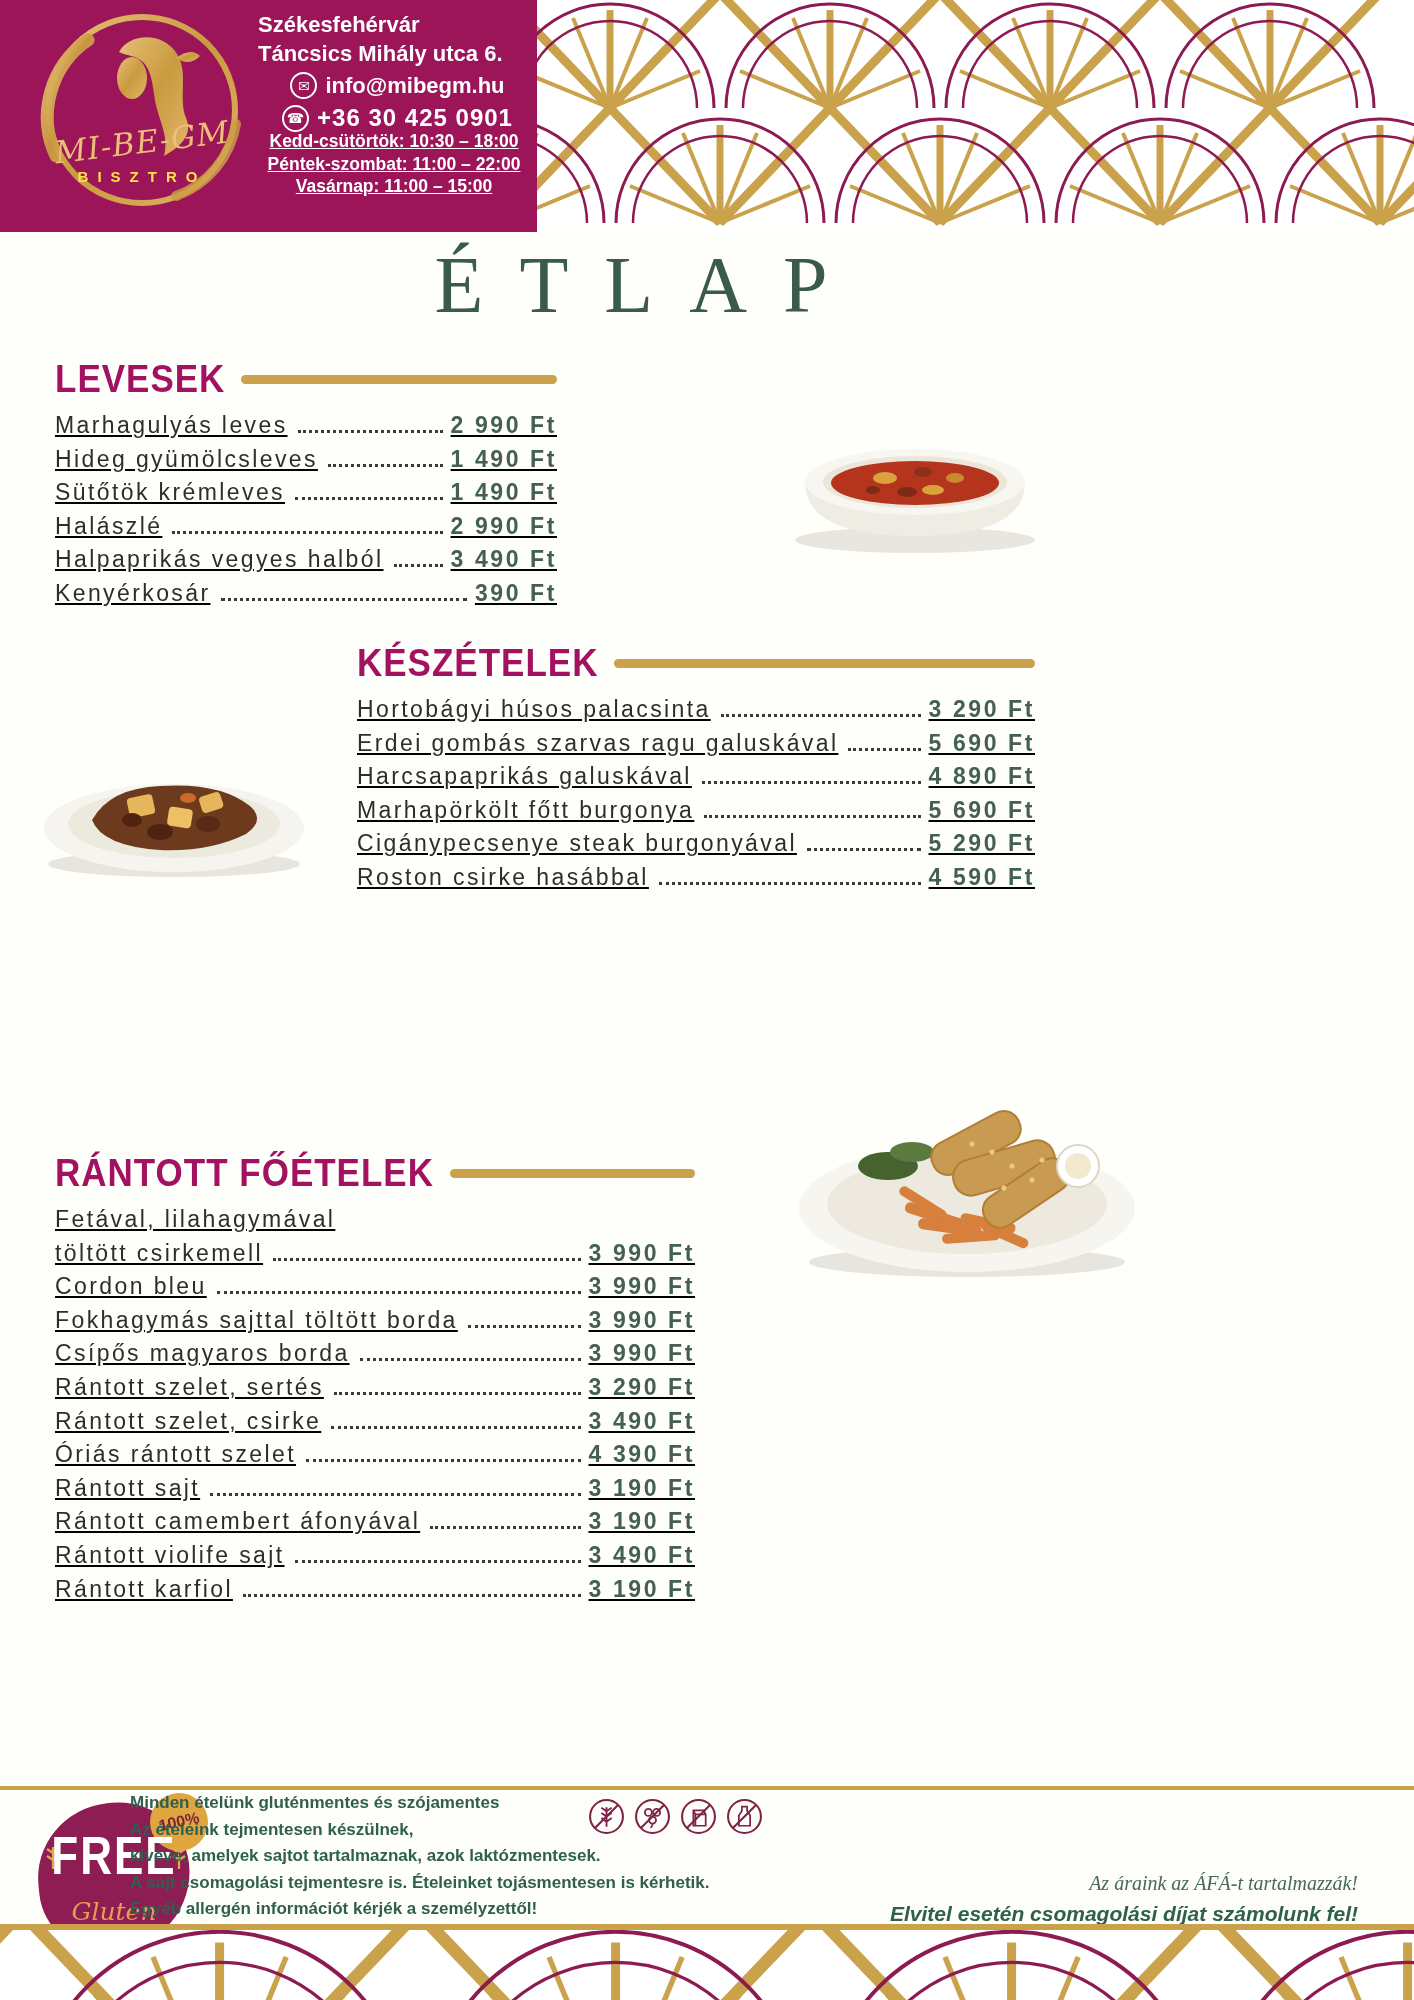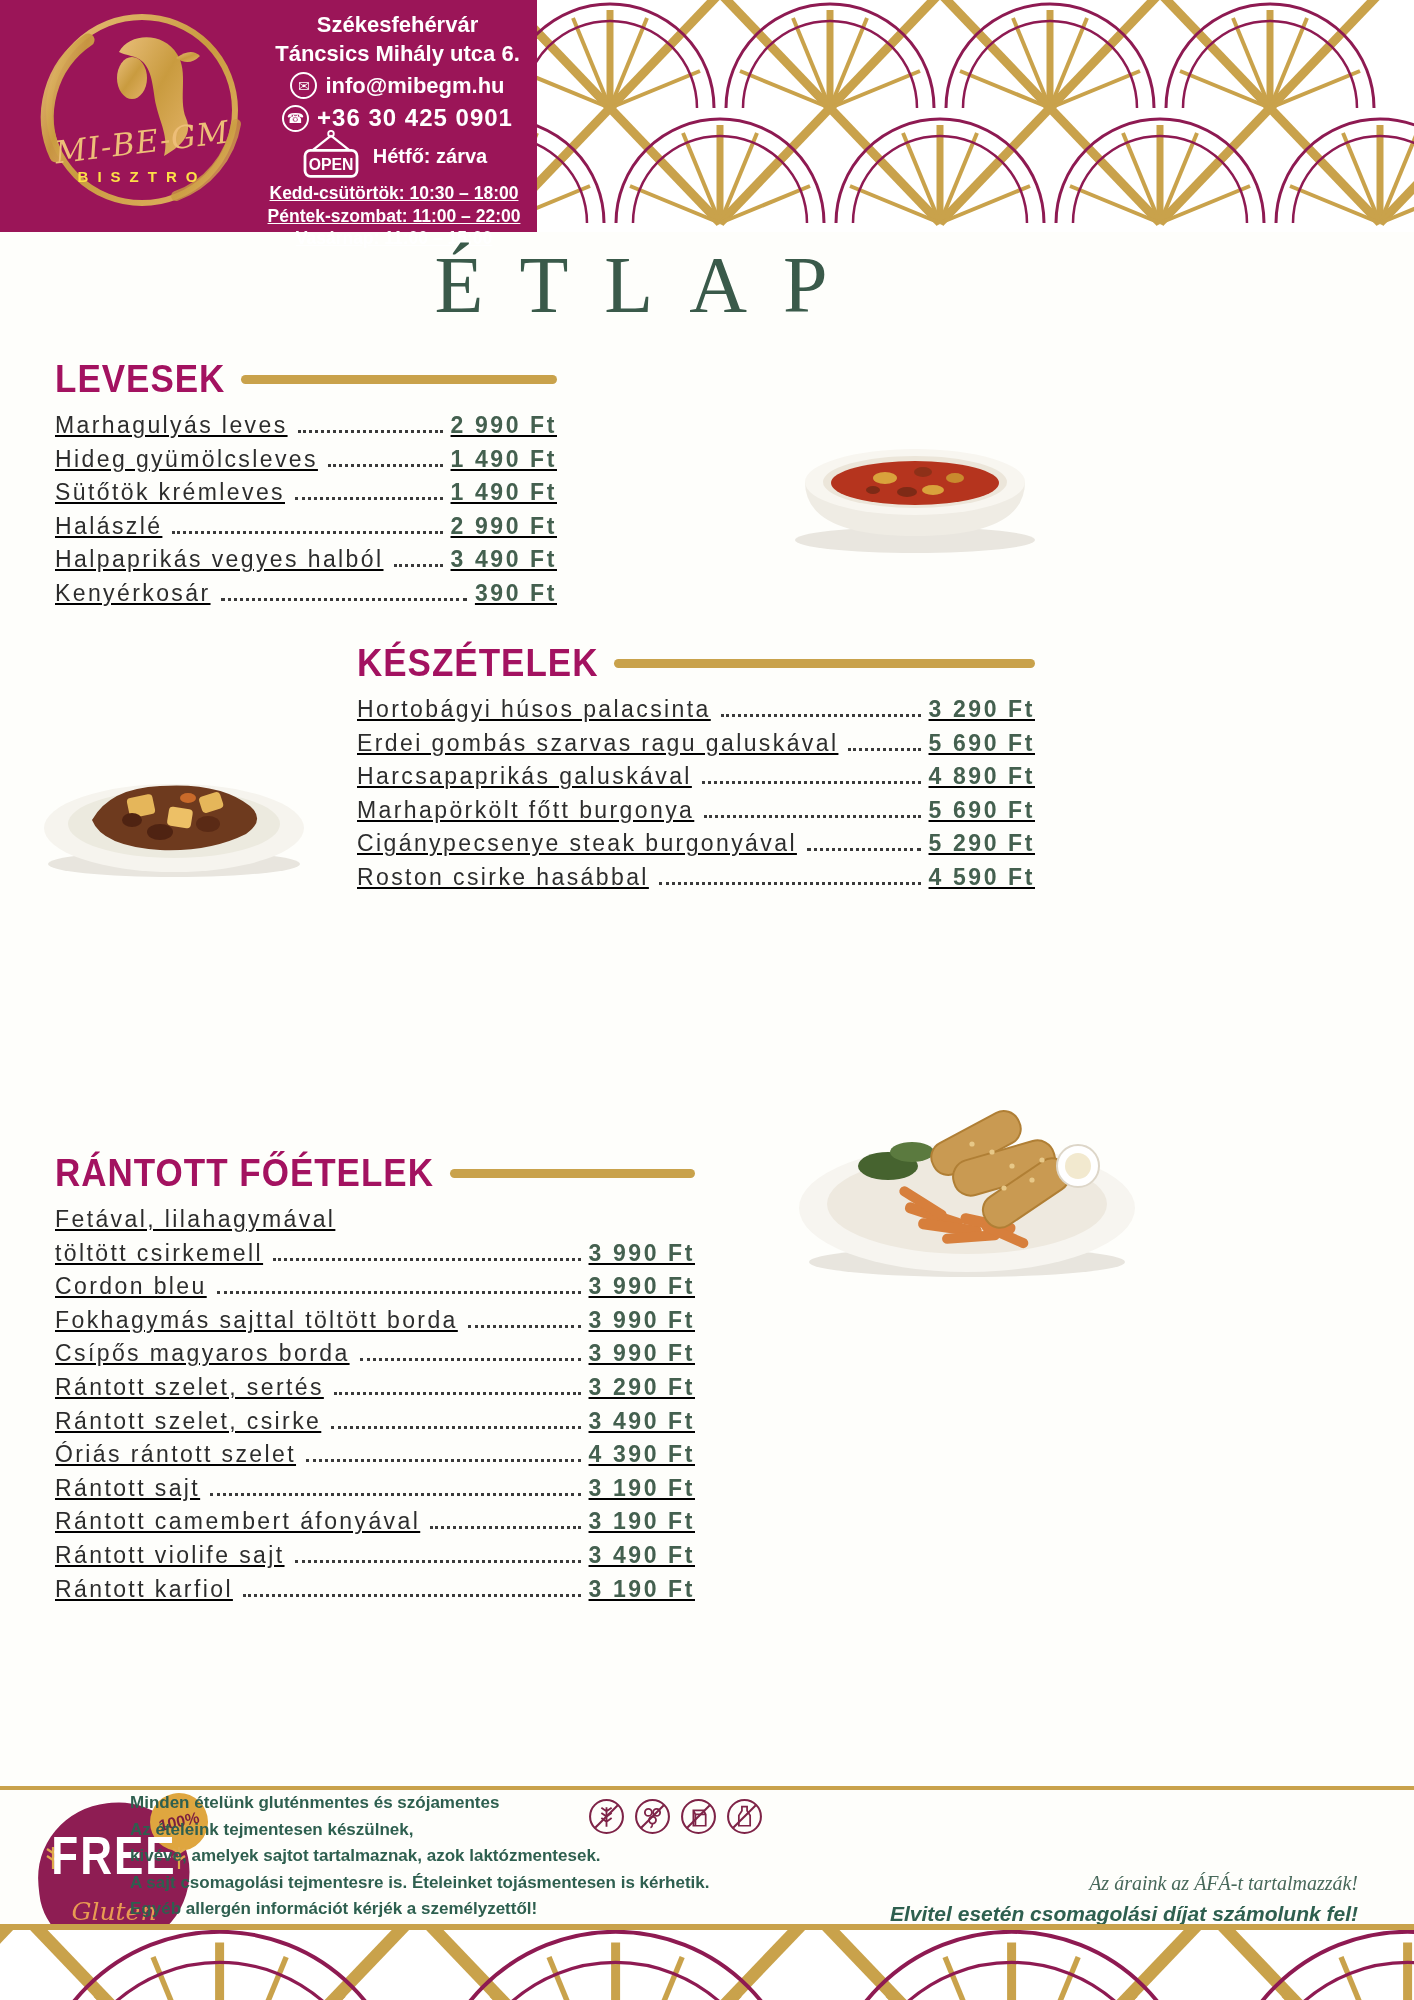--- a/index.html
+++ b/index.html
@@ -12,21 +12,21 @@
   .pattern-top svg,.pattern-bottom svg{display:block;}
 
   .logo{position:absolute;left:26px;top:4px;width:232px;height:226px;}
   .logo svg{position:absolute;left:0;top:0;}
   .logo-name{position:absolute;left:0;right:0;top:120px;text-align:center;
      font-family:"DejaVu Serif",serif;font-style:italic;font-size:31px;color:#EDBE78;
      transform:rotate(-7deg);letter-spacing:1px;}
   .logo-sub{position:absolute;left:0;right:0;top:164px;text-align:center;font-size:15px;
      color:#fde047;letter-spacing:9px;font-weight:bold;}
 
-  .contact{position:absolute;left:258px;top:12px;width:279px;color:#fff;text-align:center;}
+  .contact{position:absolute;left:258px;top:12px;width:279px;color:#fff;text-align:left;}
   .contact .city{font-size:22px;font-weight:bold;}
   .contact .addr{font-size:22px;font-weight:bold;margin-top:3px;}
   .contact-row{display:flex;align-items:center;justify-content:center;gap:8px;margin-top:5px;font-weight:bold;}
   .cicon{width:27px;height:27px;border:2px solid #fff;border-radius:50%;box-sizing:border-box;
      display:flex;align-items:center;justify-content:center;font-size:14px;line-height:1;
      font-family:"DejaVu Sans",sans-serif;flex:0 0 auto;}
   .email-text{font-size:22px;}
   .phone-text{font-size:24px;letter-spacing:1px;}
 
   .hours{position:absolute;left:248px;top:130px;width:292px;color:#fff;text-align:center;}
@@ -115,30 +115,20 @@
         <span class="cicon">✉</span>
         <span class="email-text">info@mibegm.hu</span>
       </div>
       <div class="contact-row">
         <span class="cicon">☎</span>
         <span class="phone-text">+36 30 425 0901</span>
       </div>
     </div>
 
     <div class="hours">
-      <div class="open-row">
-        <svg width="60" height="52" viewBox="0 0 64 56">
-          <circle cx="32" cy="4" r="3" fill="none" stroke="#fff" stroke-width="2"></circle>
-          <line x1="32" y1="6" x2="12" y2="22" stroke="#fff" stroke-width="2.5"></line>
-          <line x1="32" y1="6" x2="52" y2="22" stroke="#fff" stroke-width="2.5"></line>
-          <rect x="4" y="22" width="56" height="28" rx="6" fill="none" stroke="#fff" stroke-width="3"></rect>
-          <text x="32" y="43" text-anchor="middle" font-size="17" font-weight="bold" fill="#fff" font-family="Liberation Sans, sans-serif">OPEN</text>
-        </svg>
-        <span class="h0">Hétfő: zárva</span>
-      </div>
       <div class="hl">Kedd-csütörtök: 10:30 – 18:00</div>
       <div class="hl">Péntek-szombat: 11:00 – 22:00</div>
       <div class="hl">Vasárnap: 11:00 – 15:00</div>
     </div>
   </div>
 
   <div class="pattern-top">
     <svg width="877" height="232" viewBox="0 0 877 232">
       <defs>
         <g id="fanT">

